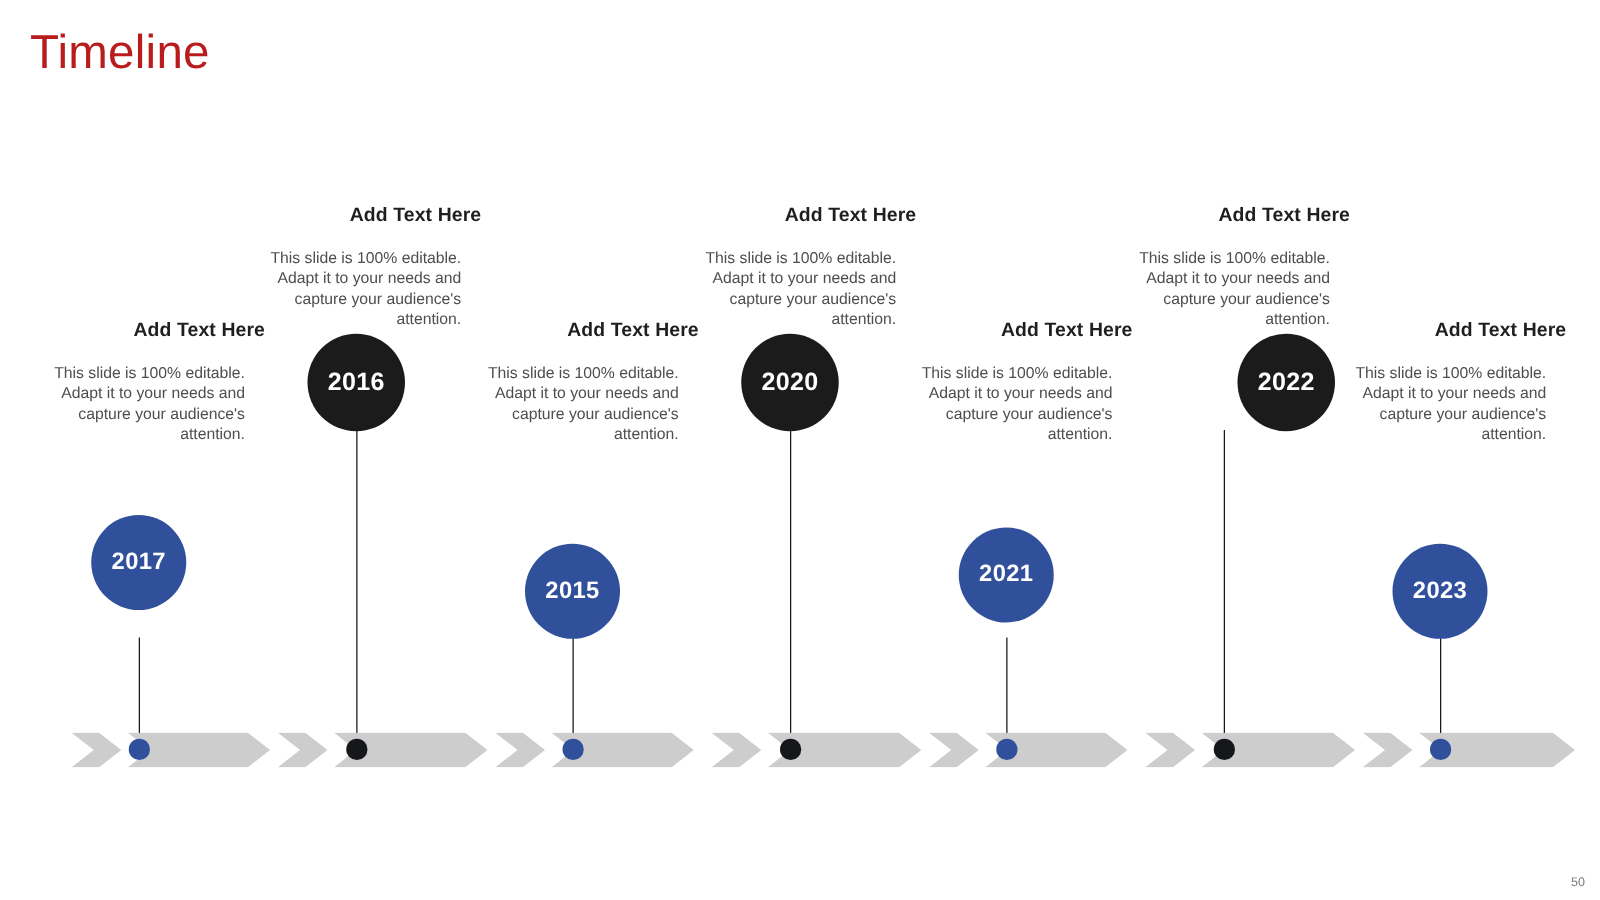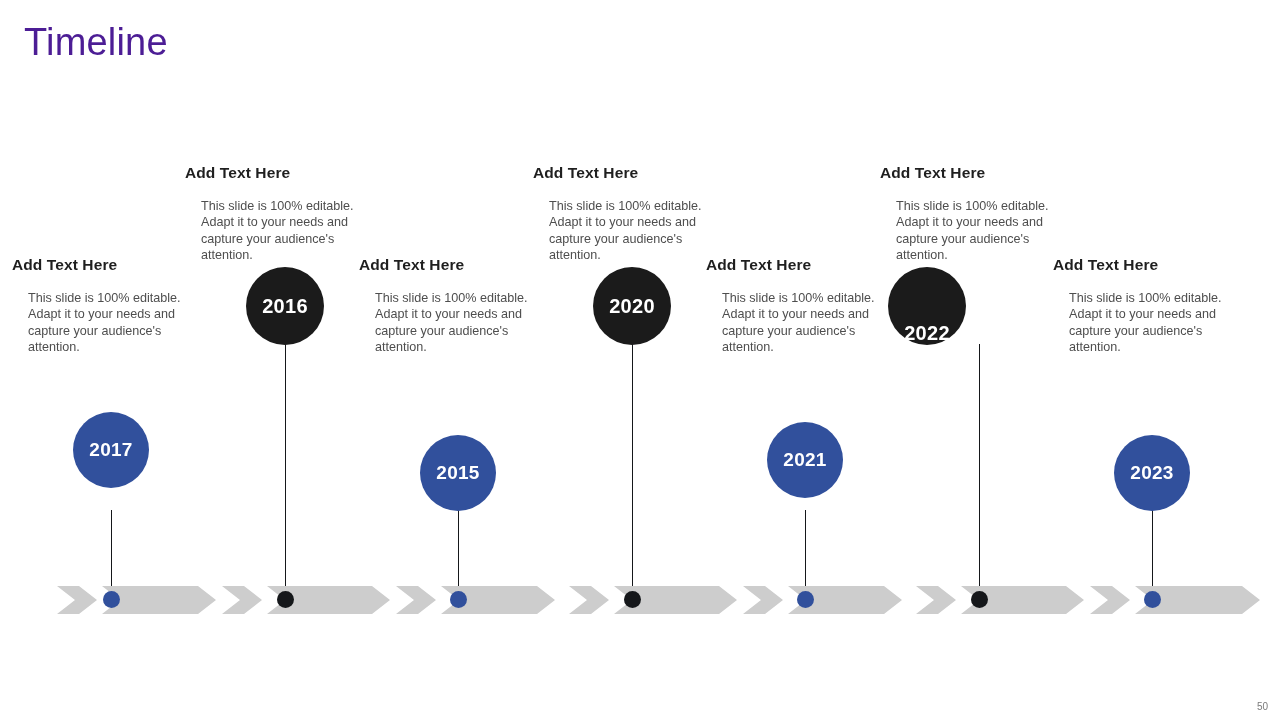--- a/index.html
+++ b/index.html
@@ -16,30 +16,30 @@
     -webkit-font-smoothing: antialiased;
   }
 
   
   .slide-title {
     position: absolute;
     left: 24px;
     top: 22px;
     font-size: 38px;
     font-weight: 400;
-    color: #4c1d95;
+    color: #b91c1c;
     letter-spacing: 0.2px;
     line-height: 1.1;
   }
 
   
   .text-block {
     position: absolute;
     width: 200px;
-    text-align: left;
+    text-align: right;
   }
   .text-block .tb-heading {
     font-size: 15.5px;
     font-weight: bold;
     color: #1f1f1f;
     margin: 0 0 8px 0;
     letter-spacing: 0.1px;
   }
   .text-block .tb-body {
     font-size: 12.6px;
@@ -167,21 +167,21 @@
 <div class="connector" style="left:457.5px; top:510px; height:87px;"></div>
 <div class="connector" style="left:804.5px; top:510px; height:87px;"></div>
 <div class="connector" style="left:1151.5px; top:510px; height:87px;"></div>
 
 <div class="year-node dark" style="left:246px; top:267px;">
   <span>2016</span>
 </div>
 <div class="year-node dark" style="left:593px; top:267px;text-align:right;">
   <span>2020</span>
 </div>
-<div class="year-node dark" style="left:888px; top:267px;align-items:flex-end;">
+<div class="year-node dark" style="left:990px; top:267px;">
   <span>2022</span>
 </div>
 
 <div class="year-node blue" style="left:73px; top:412px;">
   <span>2017</span>
 </div>
 <div class="year-node blue" style="left:420px; top:435px;">
   <span>2015</span>
 </div>
 <div class="year-node blue" style="left:767px; top:422px;text-align:center;">

